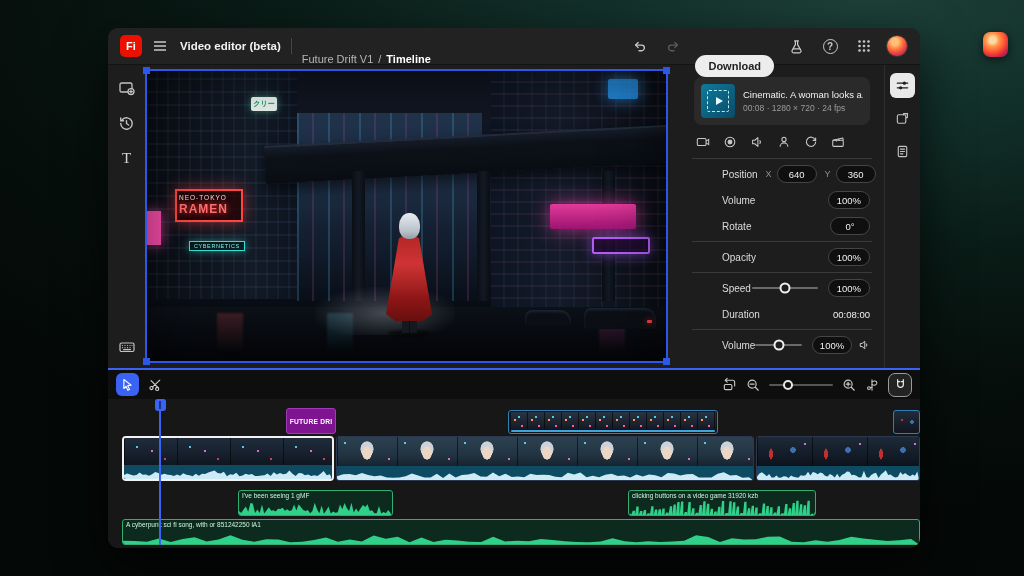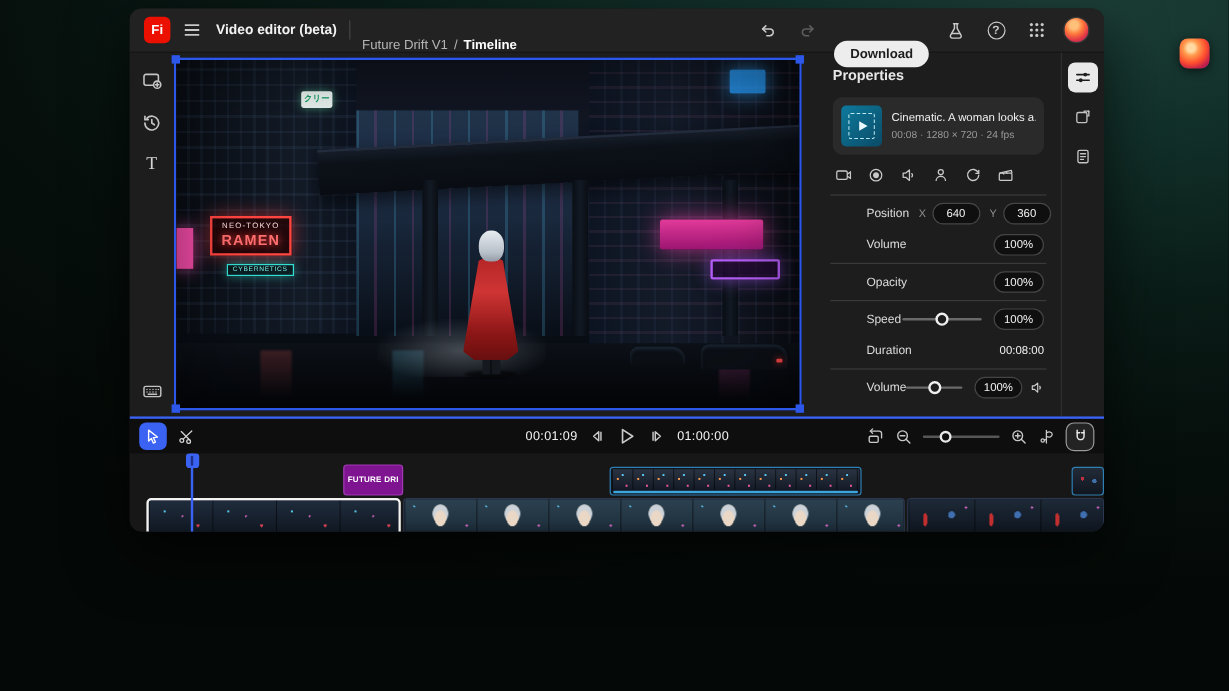--- a/index.html
+++ b/index.html
@@ -5,21 +5,21 @@
   * { margin:0; padding:0; box-sizing:border-box; }
   html,body { width:1024px; height:576px; overflow:hidden; background:#060b0a;
     font-family:"Liberation Sans", sans-serif; }
   #stage { position:relative; width:1024px; height:576px;
     background:
       radial-gradient(120% 90% at 85% 0%, #1d4038 0%, #12302a 22%, #0a1c17 48%, #060f0c 72%, #040806 100%); }
   .badge { position:absolute; right:16px; top:32px; width:25px; height:25px; border-radius:7px;
     background:radial-gradient(circle at 38% 32%, #ffd9a1 0 14%, #ff9a4d 28%, #ff4e2e 55%, #c31f4a 78%, #7e2a72 100%);
     box-shadow:0 2px 8px rgba(0,0,0,.6); }
 
-  .app { position:absolute; left:108px; top:7px; width:812px; height:436px; background:#1d1d1d;
+  .app { position:absolute; left:108px; top:28px; width:812px; height:520px; background:#1d1d1d;
     border-radius:10px; overflow:hidden; box-shadow:0 18px 50px rgba(0,0,0,.65); }
 
   
   .topbar { position:absolute; left:0; top:0; width:812px; height:37px; background:#222;
     display:flex; align-items:center; padding:0 12px; gap:10px; border-bottom:1px solid #141414; }
   .logo { width:22px; height:22px; border-radius:5px; background:#eb1000; color:#fff; font-weight:bold;
     font-size:11px; display:flex; align-items:center; justify-content:center; }
   .ic { display:inline-flex; align-items:center; justify-content:center; color:#c9c9c9; }
   .ic svg { display:block; }
   .ic.dim { color:#5d5d5d; }
@@ -66,22 +66,22 @@
       repeating-linear-gradient(90deg, rgba(90,205,255,.22) 0 2px, transparent 2px 15px, rgba(255,95,205,.16) 15px 17px, transparent 17px 31px),
       linear-gradient(180deg, rgba(52,86,122,.55) 0%, rgba(28,46,70,.5) 60%, rgba(12,20,32,.4) 100%); }
   .bridge { left:118px; top:64px; width:420px; height:38px; transform:rotate(-3deg);
     background:linear-gradient(180deg,#161d28 0%,#0c1118 30%,#090d13 100%); border-top:2px solid #222c3c;
     box-shadow:0 6px 14px rgba(0,0,0,.55); }
   .pillar { top:100px; width:13px; height:130px; background:linear-gradient(90deg,#0a0e14,#131a24,#0a0e14); }
   .p1 { left:205px; } .p2 { left:330px; } .p3 { left:455px; }
   .sign-vert { left:104px; top:26px; width:26px; height:14px; background:#e8f2ee; color:#0f9a60;
     font-size:7px; font-weight:bold; text-align:center; line-height:14px; border-radius:2px;
     box-shadow:0 0 8px rgba(120,255,190,.45); }
-  .sign-neo { left:28px; top:118px; width:68px; padding:3px 2px 4px; text-align:center;
-    border:2px solid #ff4540; background:rgba(40,2,2,.72); box-shadow:0 0 16px rgba(255,60,60,.55);margin-top:12px; }
+  .sign-neo { left:28px; top:118px; width:68px; padding:3px 2px 4px; 
+    border:2px solid #ff4540; background:rgba(40,2,2,.72); box-shadow:0 0 16px rgba(255,60,60,.55); }
   .sign-neo .l1 { display:block; color:#ffdcdc; font-size:6.5px; letter-spacing:1px; }
   .sign-neo .l2 { display:block; color:#ff6f6f; font-size:12px; font-weight:bold; letter-spacing:1px;
     text-shadow:0 0 7px #ff3a3a; margin-top:1px; }
   .sign-cyber { left:42px; top:170px; padding:1px 4px; border:1px solid #35ded2; color:#79f2e8;
     font-size:5.5px; letter-spacing:.6px; background:rgba(2,28,28,.6); box-shadow:0 0 9px rgba(60,230,215,.5); }
   .neon-pink { right:30px; top:133px; width:86px; height:25px;
     background:linear-gradient(180deg,#e23a9a,#9c1470); box-shadow:0 0 20px rgba(255,70,180,.65); border-radius:2px; }
   .neon-purple { right:16px; top:166px; width:58px; height:17px; border:2px solid #b35cf5;
     background:rgba(40,8,58,.6); box-shadow:0 0 14px rgba(175,90,255,.6); border-radius:2px; }
   .neon-blue-tr { right:28px; top:8px; width:30px; height:20px; background:rgba(40,160,255,.8);
@@ -348,21 +348,20 @@
         </div>
         <div class="vignette"></div>
       </div>
       <span class="handle" style="left:-4px;top:-4px;"></span>
       <span class="handle" style="right:-4px;top:-4px;"></span>
       <span class="handle" style="left:-4px;bottom:-4px;"></span>
       <span class="handle" style="right:-4px;bottom:-4px;"></span>
     </div>
 
     <aside class="props">
-      <h2>Properties</h2>
 
       <div class="clip-card">
         <div class="clip-thumb">
           <span class="sel">
               <span class="tri"></span>
             </span>
         </div>
         <div style="min-width:0;">
           <div class="t1">Cinematic. A woman looks a... v.ffgenvid</div>
           <div class="t2">00:08 · 1280 × 720 · 24 fps</div>
@@ -416,20 +415,25 @@
         <span class="axis">X</span>
         <span class="pill">640</span>
         <span class="axis">Y</span>
         <span class="pill">360</span>
       </div>
       <div class="prow">
         <span class="lbl">Volume</span>
         <span class="flex"></span>
         <span class="pill">100%</span>
       </div>
+      <div class="prow">
+        <span class="lbl">Rotate</span>
+        <span class="flex"></span>
+        <span class="pill">0°</span>
+      </div>
 
       <div class="hr"></div>
 
       <div class="prow">
         <span class="lbl">Opacity</span>
         <span class="flex"></span>
         <span class="pill">100%</span>
       </div>
 
       <div class="hr"></div>
@@ -497,41 +501,20 @@
           </svg>
       </span>
       <span class="tool-btn" style="margin-left:4px;">
         <svg width="14" height="14" viewBox="0 0 16 16" fill="none" stroke="currentColor" stroke-width="1.2" stroke-linecap="round">
             <circle cx="4" cy="11.5" r="1.8"></circle>
             <circle cx="10.5" cy="12.5" r="1.8"></circle>
             <path d="M5.3 10.2L13.5 2.5M11.5 11L3.5 3"></path>
           </svg>
       </span>
 
-      <div class="transport">
-        <span class="tcode">00:01:09</span>
-        <span class="ic">
-          <svg width="15" height="15" viewBox="0 0 16 16" fill="none" stroke="currentColor" stroke-width="1.3" stroke-linejoin="round">
-              <path d="M9.5 4l-4.5 4 4.5 4V4z"></path>
-              <line x1="11.5" y1="4" x2="11.5" y2="12"></line>
-            </svg>
-        </span>
-        <span class="ic">
-          <svg width="17" height="17" viewBox="0 0 16 16" fill="none" stroke="currentColor" stroke-width="1.3" stroke-linejoin="round">
-              <path d="M4.5 2.8l8 5.2-8 5.2V2.8z"></path>
-            </svg>
-        </span>
-        <span class="ic">
-          <svg width="15" height="15" viewBox="0 0 16 16" fill="none" stroke="currentColor" stroke-width="1.3" stroke-linejoin="round">
-              <line x1="4.5" y1="4" x2="4.5" y2="12"></line>
-              <path d="M6.5 4l4.5 4-4.5 4V4z"></path>
-            </svg>
-        </span>
-        <span class="tcode">01:00:00</span>
-      </div>
 
       <div class="zoomgrp">
         <span class="ic">
           <svg width="15" height="15" viewBox="0 0 16 16" fill="none" stroke="currentColor" stroke-width="1.2" stroke-linecap="round" stroke-linejoin="round">
               <path d="M13.5 9.5v-4a2 2 0 0 0-2-2h-8"></path>
               <path d="M5.5 1.5l-2 2 2 2"></path>
               <rect x="2.5" y="8" width="8" height="5.5" rx="1.2"></rect>
             </svg>
         </span>
         <span class="ic">

